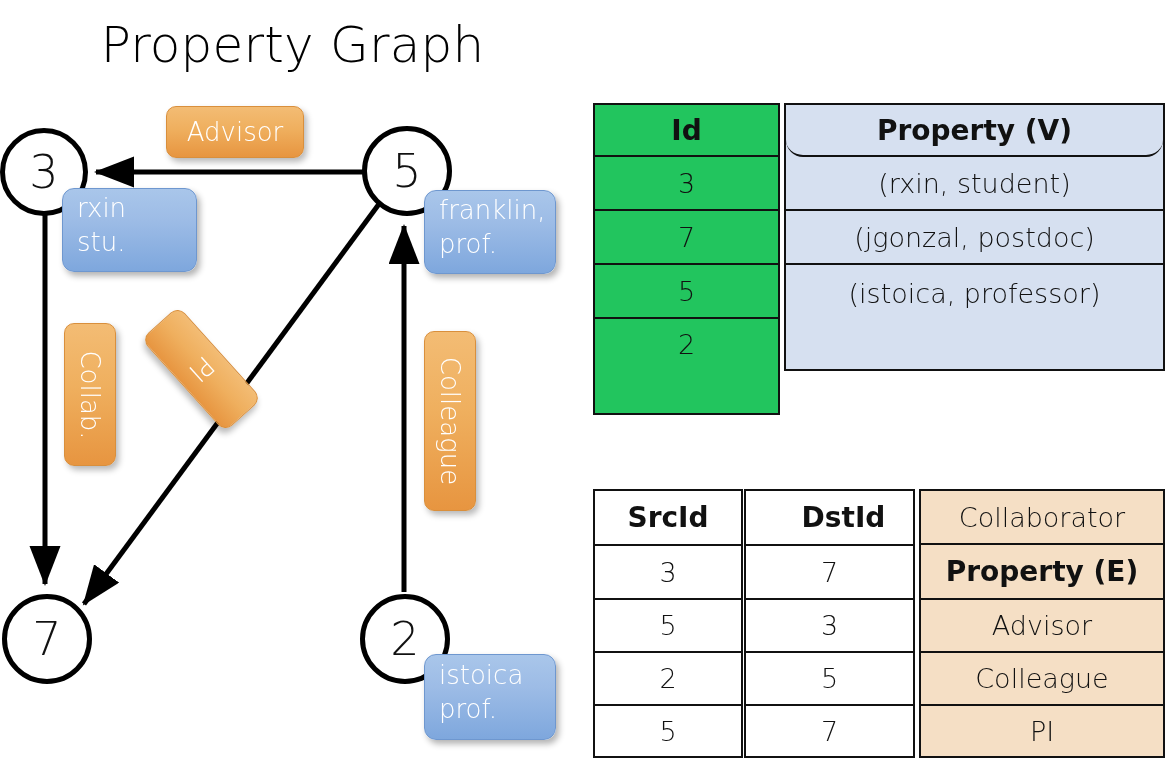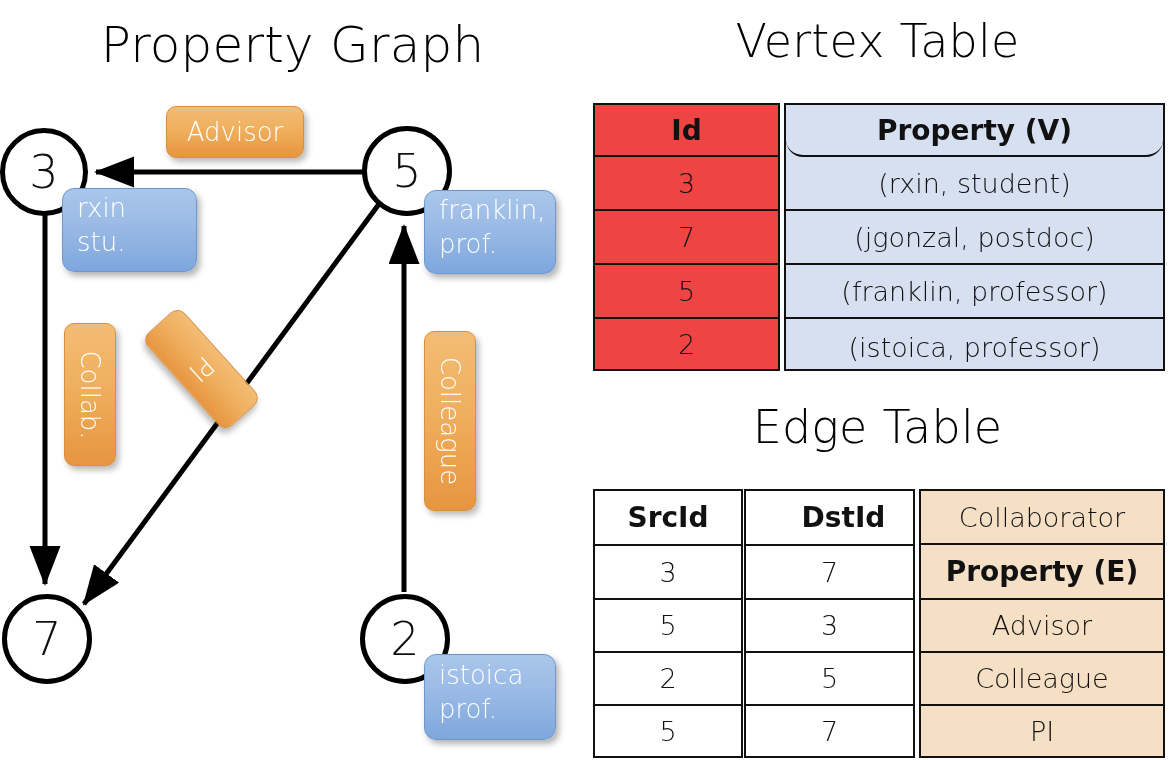--- a/index.html
+++ b/index.html
@@ -171,42 +171,39 @@
 
     <div class="ebox tilt" style="left:139px;top:344px;width:125px;height:50px;transform:rotate(48deg);">
       <span style="transform:rotate(90deg);">PI</span>
     </div>
 
     <div class="ebox rot" style="left:424px;top:331px;width:52px;height:180px;">
       <span>Colleague</span>
     </div>
   </div>
 
-  <div class="title" id="vertex-title">Vertex Table</div>
 
   <div class="tbl">
 
-    <div class="tcol" style="left:593px;top:103px;width:187px;height:268px;background:#ef4444;">
+    <div class="tcol" style="left:593px;top:103px;width:187px;height:312px;background:#22c55e;">
       <div class="tcell hdr" style="height:52px;">Id</div>
       <div class="tcell" style="height:54px;">3</div>
       <div class="tcell" style="height:54px;">7</div>
       <div class="tcell" style="height:54px;">5</div>
       <div class="tcell" style="height:50px;">2</div>
     </div>
 
     <div class="tcol" style="left:784px;top:103px;width:381px;height:268px;background:#d6e0f0;">
       <div class="tcell hdr" style="height:52px;border-radius:17px;">Property (V)</div>
       <div class="tcell" style="height:54px;">(rxin, student)</div>
       <div class="tcell" style="height:54px;">(jgonzal, postdoc)</div>
-      <div class="tcell" style="height:54px;">(franklin, professor)</div>
       <div class="tcell" style="height:56px;">(istoica, professor)</div>
     </div>
   </div>
 
-  <div class="title" id="edge-title">Edge Table</div>
 
   <div class="tbl">
 
     <div class="tcol" style="left:593px;top:489px;width:150px;height:269px;background:#fff;">
       <div class="tcell hdr" style="height:55px;">SrcId</div>
       <div class="tcell" style="height:54px;">3</div>
       <div class="tcell" style="height:53px;">5</div>
       <div class="tcell" style="height:53px;">2</div>
       <div class="tcell" style="height:50px;">5</div>
     </div>

